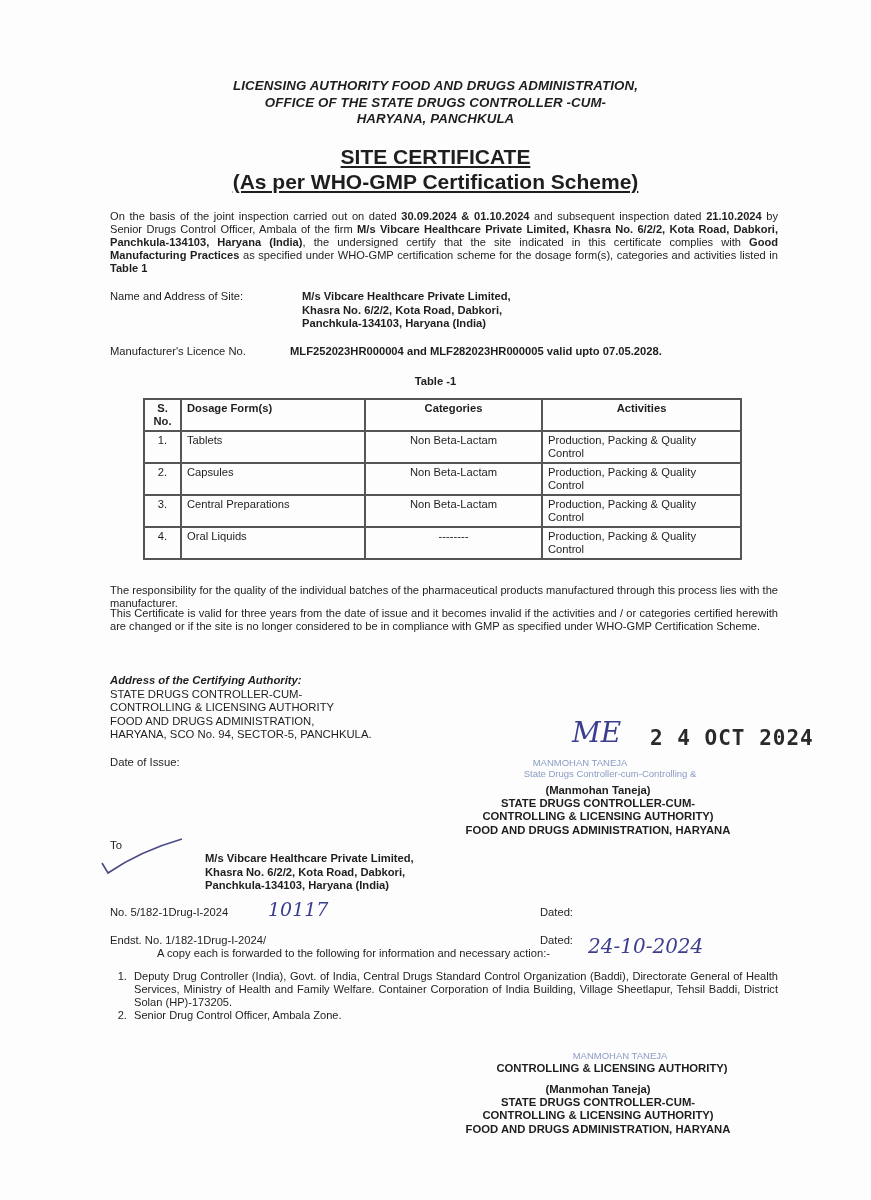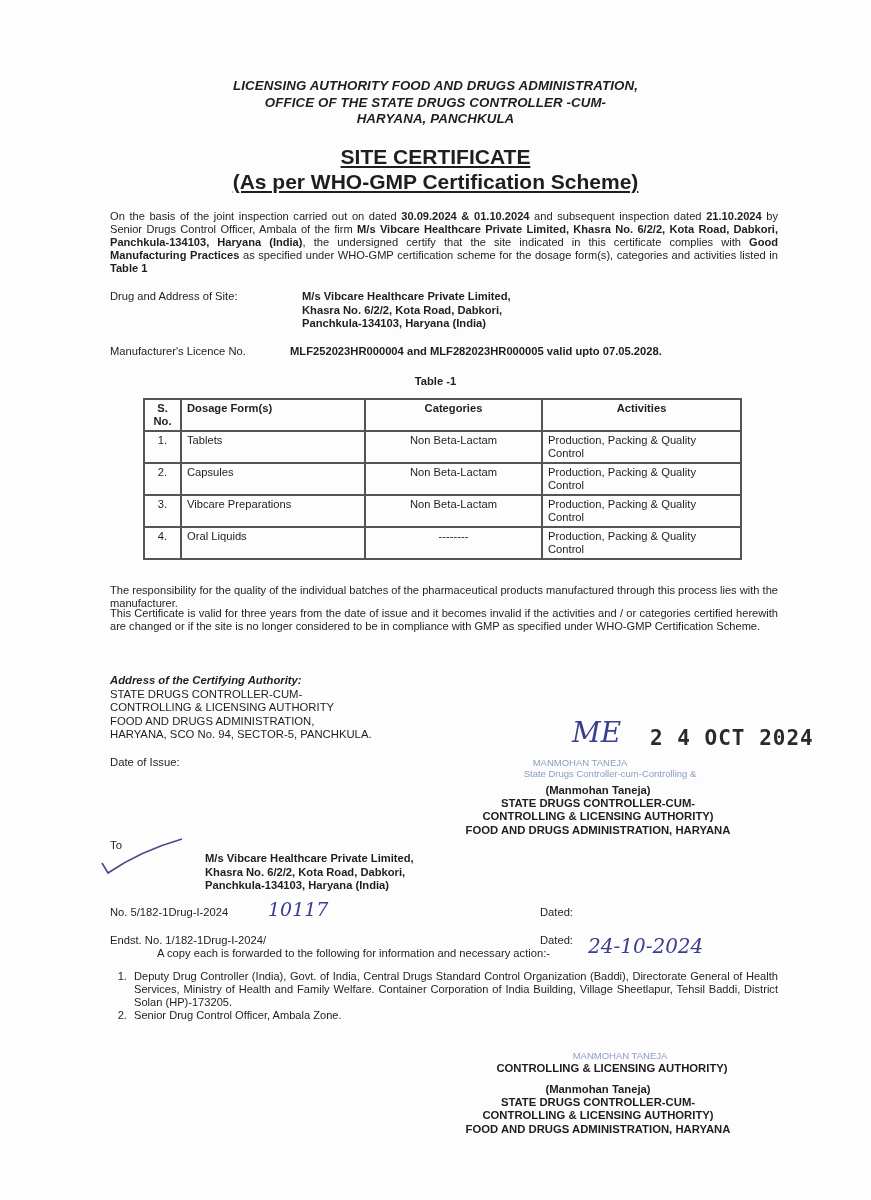--- a/index.html
+++ b/index.html
@@ -37,21 +37,21 @@
   <div>OFFICE OF THE STATE DRUGS CONTROLLER -CUM-</div>
   <div>HARYANA, PANCHKULA</div>
 </div>
 <div class="abs title" style="top:145px;">SITE CERTIFICATE</div>
 <div class="abs title" style="top:170px;">(As per WHO-GMP Certification Scheme)</div>
 
 <div class="abs para" style="top:210px;">
   <span>On the basis of the joint inspection carried out on dated </span><span class="b">30.09.2024 &amp; 01.10.2024</span><span> and subsequent inspection dated </span><span class="b">21.10.2024</span><span> by Senior Drugs Control Officer, Ambala of the firm </span><span class="b">M/s Vibcare Healthcare Private Limited, Khasra No. 6/2/2, Kota Road, Dabkori, Panchkula-134103, Haryana (India)</span><span>, the undersigned certify that the site indicated in this certificate complies with </span><span class="b">Good Manufacturing Practices</span><span> as specified under WHO-GMP certification scheme for the dosage form(s), categories and activities listed in </span><span class="b">Table 1</span>
 </div>
 
-<div class="abs lbl" style="left:110px; top:290px;">Drug and Address of Site:</div>
+<div class="abs lbl" style="left:110px; top:290px;">Name and Address of Site:</div>
 <div class="abs val" style="left:302px; top:290px;">
   <div>M/s Vibcare Healthcare Private Limited,</div>
   <div>Khasra No. 6/2/2, Kota Road, Dabkori,</div>
   <div>Panchkula-134103, Haryana (India)</div>
 </div>
 
 <div class="abs lbl" style="left:110px; top:345px;">Manufacturer's Licence No.</div>
 <div class="abs val" style="left:290px; top:345px;">MLF252023HR000004 and MLF282023HR000005 valid upto 07.05.2028.</div>
 
 <div class="abs val" style="left:0; width:871px; text-align:center; top:375px;">Table -1</div>
@@ -71,21 +71,21 @@
     <td class="c-act">Production, Packing &amp; Quality Control</td>
   </tr>
   <tr>
     <td class="c-sno">2.</td>
     <td class="c-form">Capsules</td>
     <td class="c-cat">Non Beta-Lactam</td>
     <td class="c-act">Production, Packing &amp; Quality Control</td>
   </tr>
   <tr>
     <td class="c-sno">3.</td>
-    <td class="c-form">Vibcare Preparations</td>
+    <td class="c-form">Central Preparations</td>
     <td class="c-cat">Non Beta-Lactam</td>
     <td class="c-act">Production, Packing &amp; Quality Control</td>
   </tr>
   <tr>
     <td class="c-sno">4.</td>
     <td class="c-form">Oral Liquids</td>
     <td class="c-cat">--------</td>
     <td class="c-act">Production, Packing &amp; Quality Control</td>
   </tr>
 </tbody>

